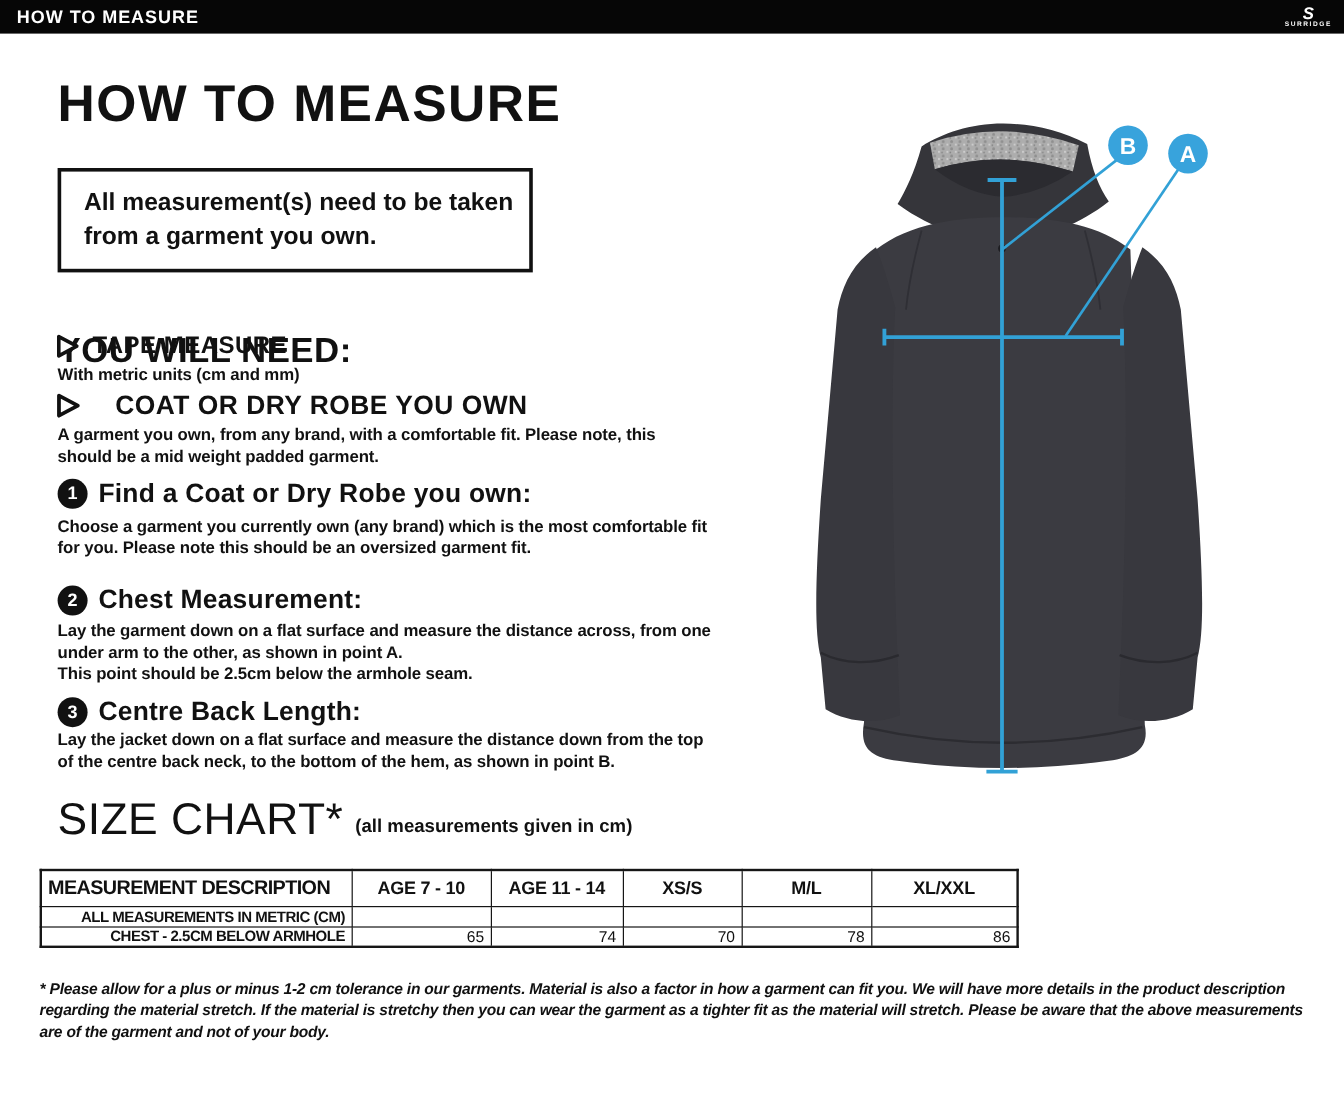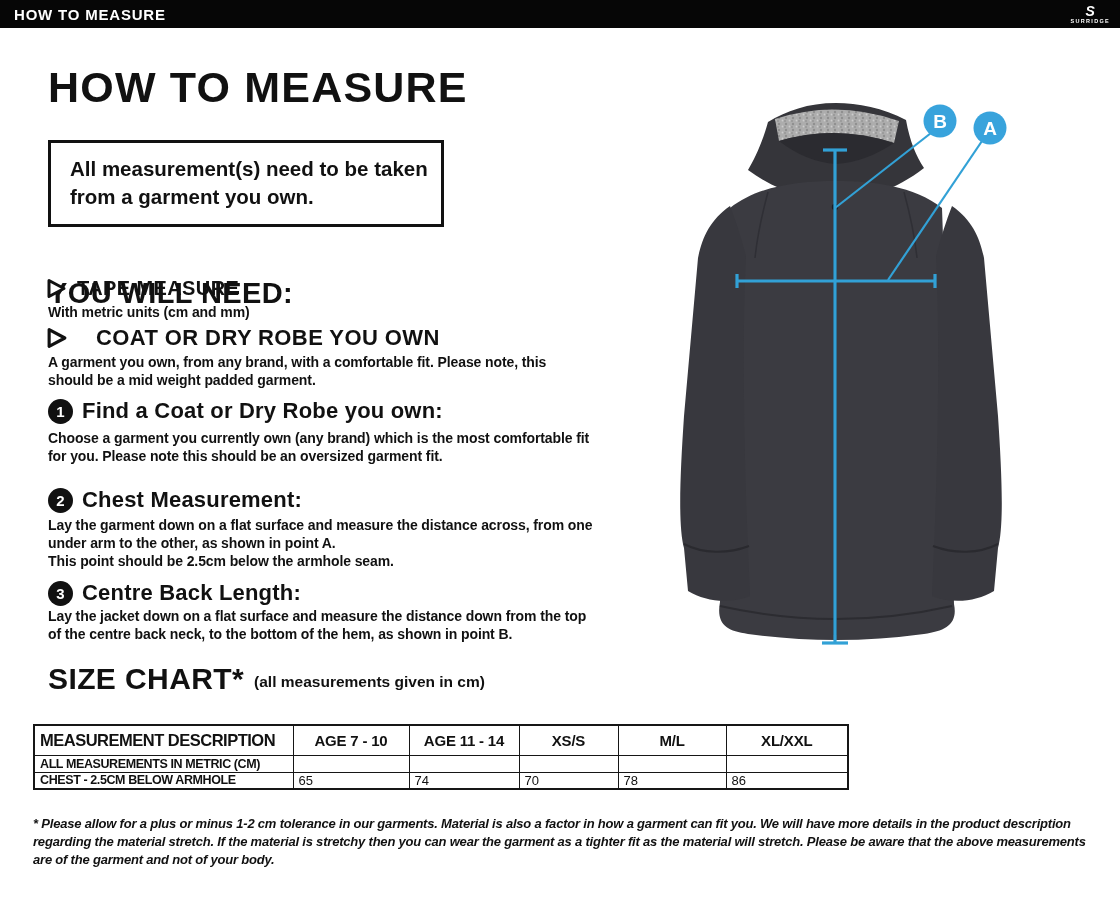--- a/index.html
+++ b/index.html
@@ -29,32 +29,32 @@
   .need-title-lg{font-size:22px;font-weight:800;letter-spacing:.4px;}
   .body-text{position:absolute;left:48px;width:545px;font-size:14px;font-weight:700;
              line-height:1.27;white-space:pre-line;letter-spacing:-0.1px;}
 
   .step-head{position:absolute;left:48px;display:flex;align-items:center;gap:9px;}
   .step-num{width:25px;height:25px;border-radius:50%;background:#111;color:#fff;
             font-size:15px;font-weight:800;display:flex;align-items:center;justify-content:center;}
   .step-title{font-size:22px;font-weight:800;letter-spacing:.2px;}
 
   .size-chart-head{position:absolute;left:48px;top:664px;display:flex;align-items:flex-end;gap:10px;}
-  .sc-title{font-size:30px;font-weight:700;letter-spacing:.4px;line-height:1;}
+  .sc-title{font-size:37px;font-weight:400;letter-spacing:.4px;line-height:1;}
   .sc-sub{font-size:15.5px;font-weight:700;padding-bottom:3px;}
 
   
   .size-table{position:absolute;left:33px;top:724px;border-collapse:collapse;
               table-layout:fixed;border:2.5px solid #161616;}
   .size-table th,.size-table td{border:1.5px solid #161616;padding:0 5px;box-sizing:border-box;
               overflow:hidden;white-space:nowrap;}
   .size-table thead th{height:30px;font-size:15px;font-weight:700;letter-spacing:-0.2px;text-align:center;margin-left:44px;}
   .size-table thead th.first{font-size:16.5px;text-align:left;letter-spacing:-0.5px;}
-  .size-table tbody td{height:17px;font-size:13px;text-align:left;font-weight:400;}
-  .size-table tbody td.label{font-size:12.5px;font-weight:700;text-align:left;letter-spacing:-0.4px;}
+  .size-table tbody td{height:17px;font-size:13px;text-align:right;font-weight:400;}
+  .size-table tbody td.label{font-size:12.5px;font-weight:700;text-align:right;letter-spacing:-0.4px;}
 
   .footnote{position:absolute;left:33px;top:815px;width:1064px;font-size:13px;font-weight:700;
             font-style:italic;line-height:1.37;letter-spacing:-0.2px;}
 
   
   .figure{position:absolute;left:658px;top:86px;width:366px;height:570px;}
 </style>
 </head>
 <body>
 

